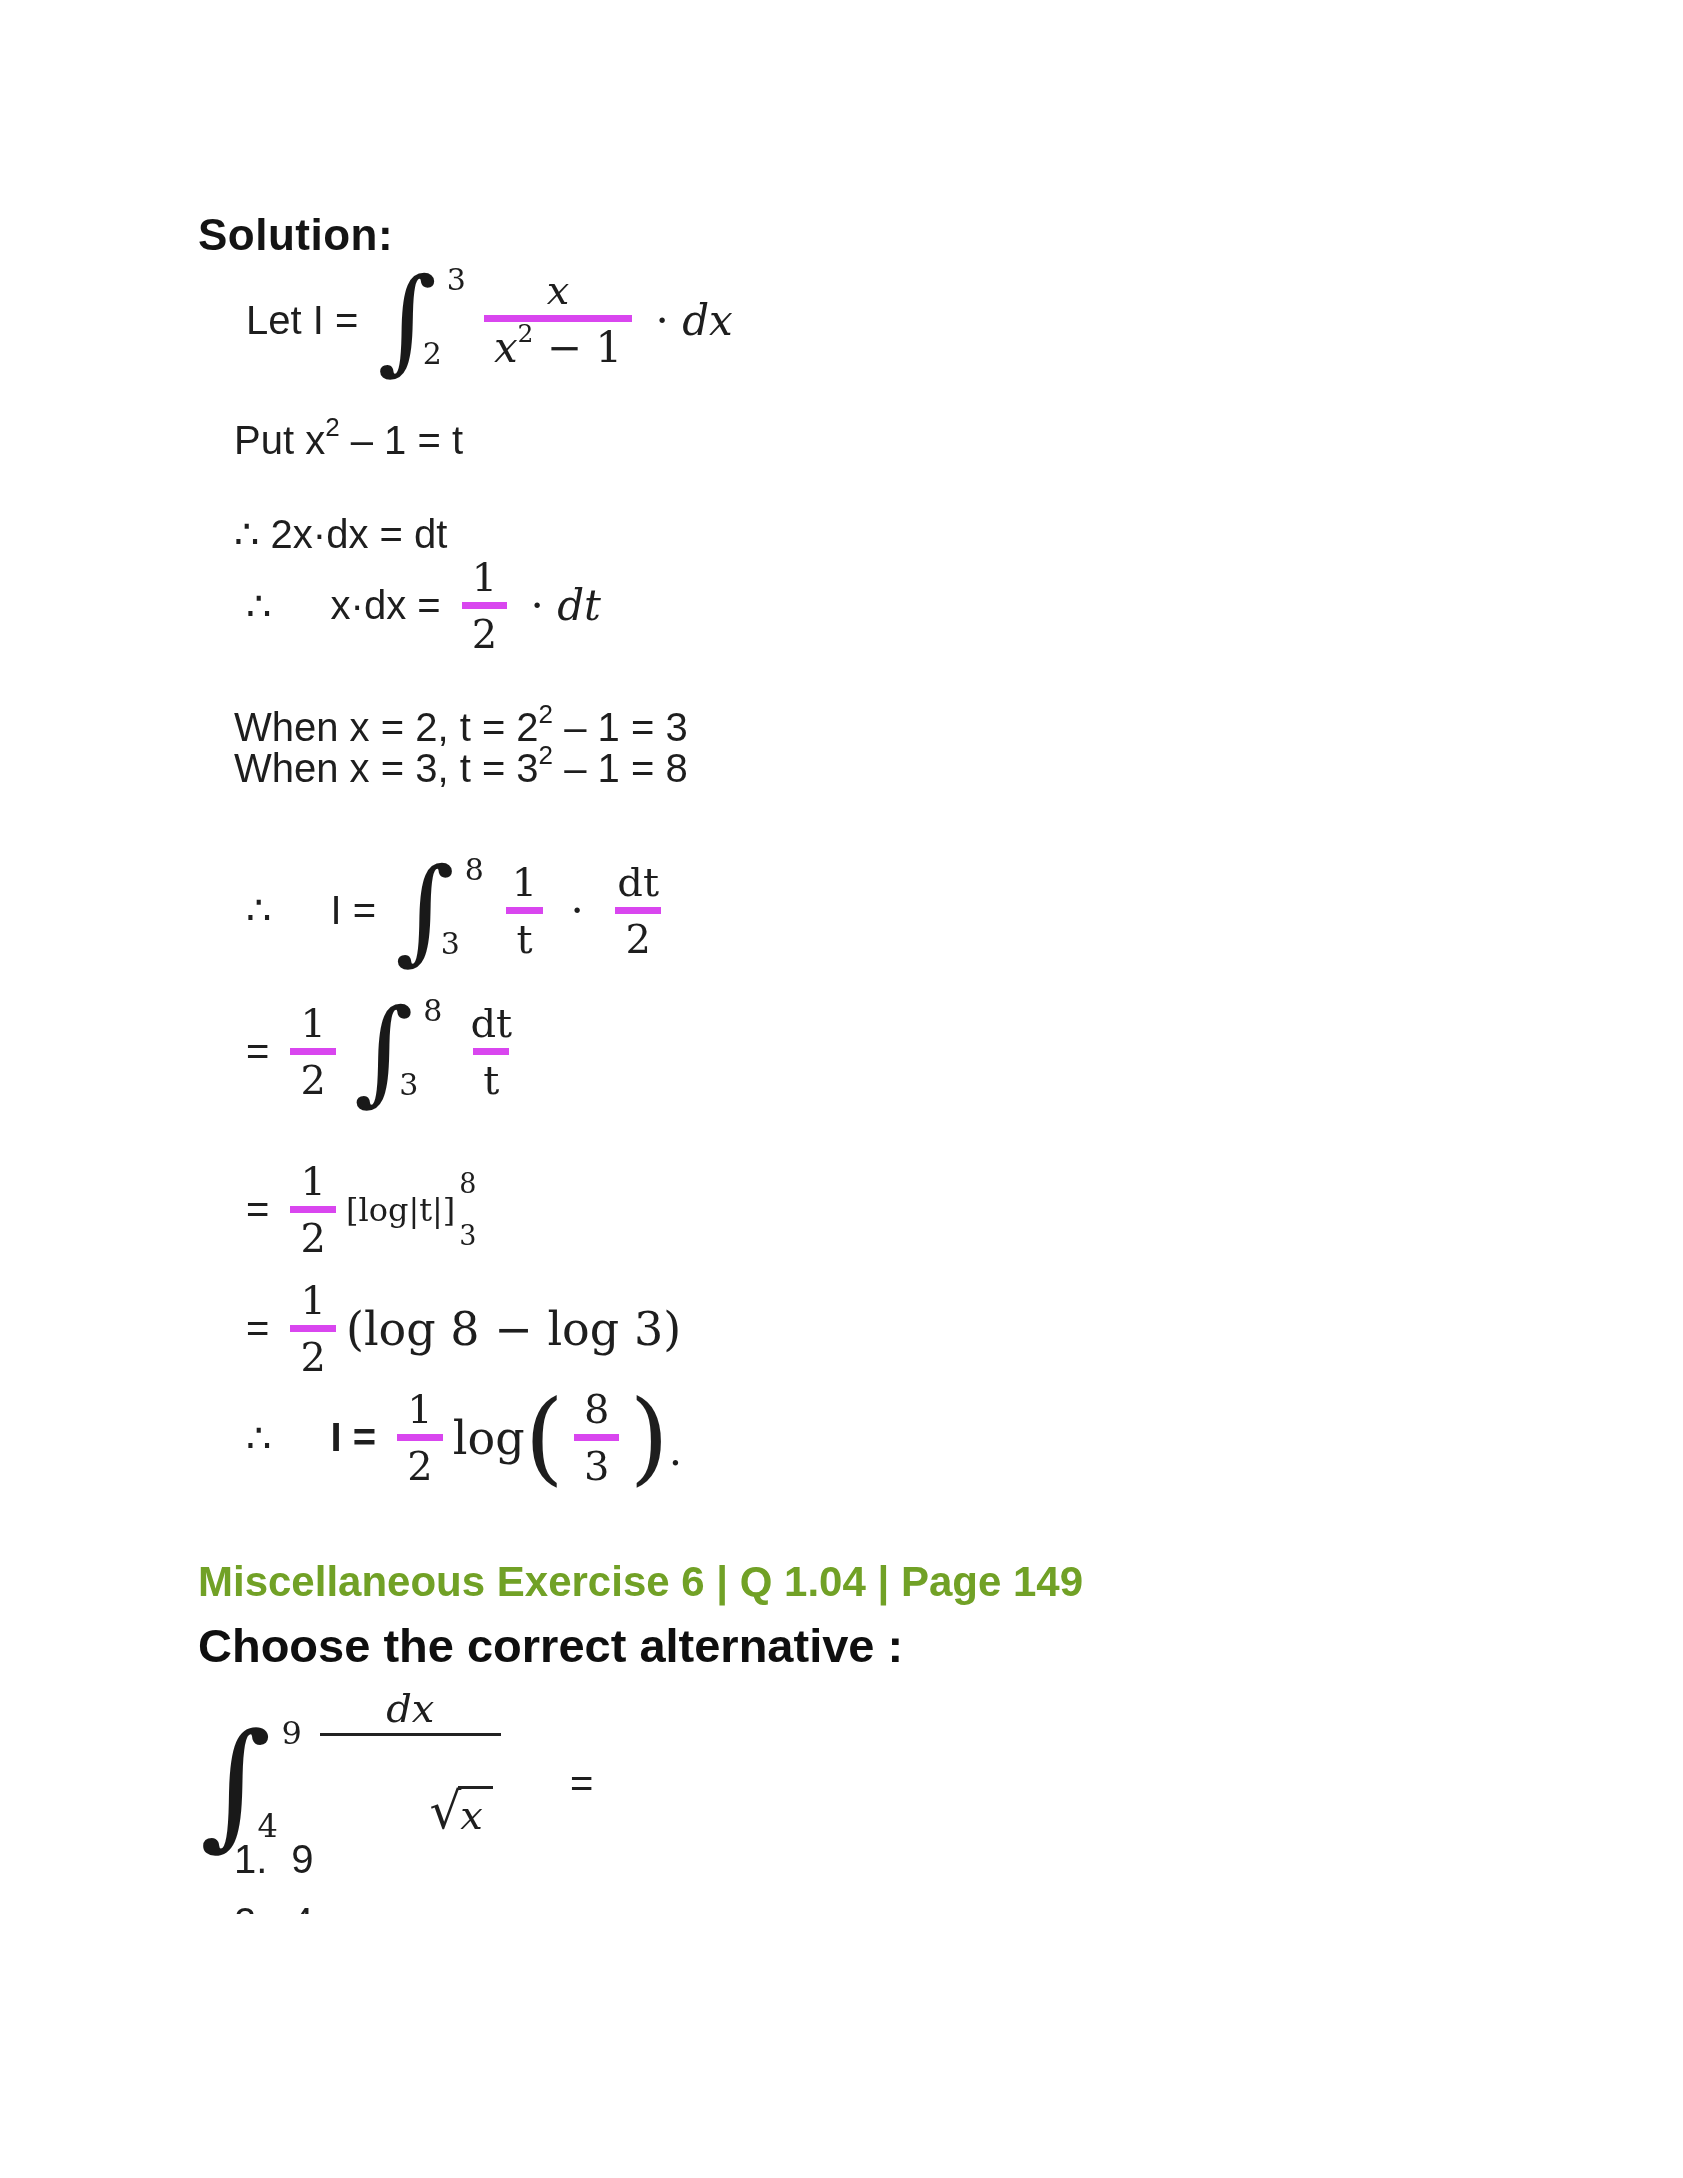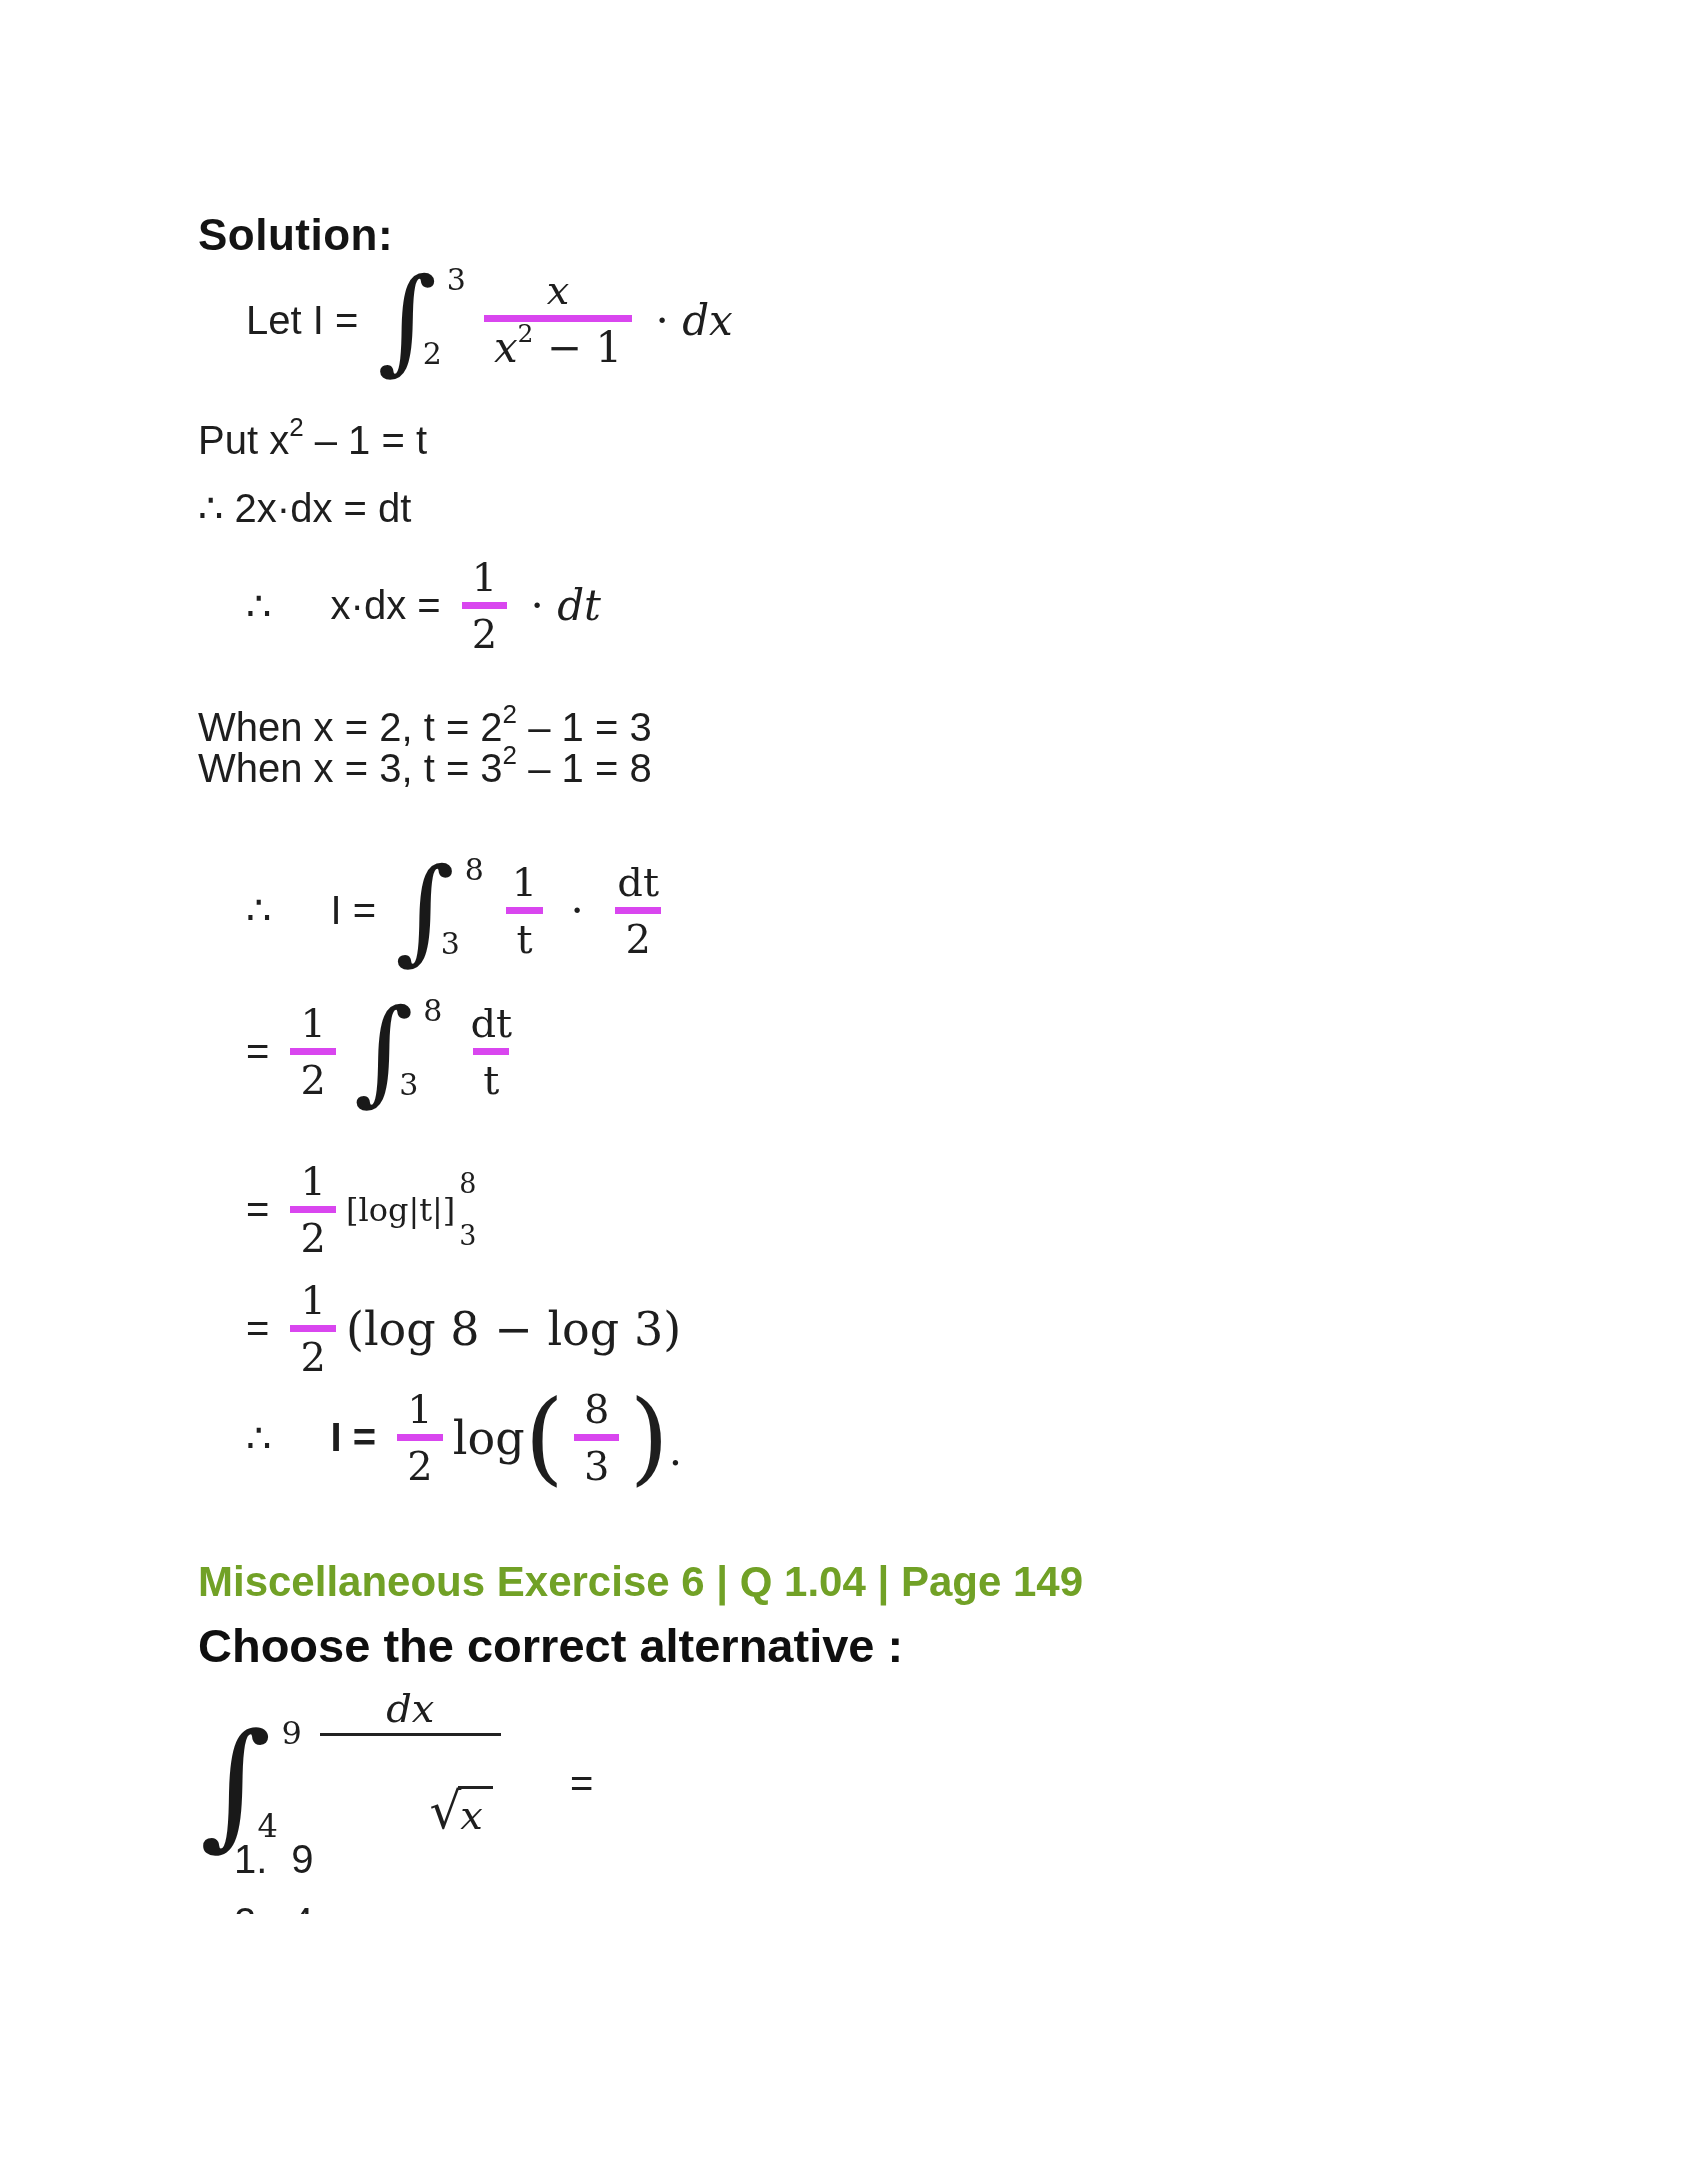--- a/index.html
+++ b/index.html
@@ -1,20 +1,20 @@
 <!DOCTYPE html>
 <html><head>
 <meta charset="utf-8">
 <style>
   html,body{margin:0;padding:0;background:#fff;}
   .page{position:relative;width:1683px;height:1914px;background:#ffffff;overflow:hidden;
         font-family:"Liberation Sans",sans-serif;color:#1e1e1e;}
   .abs{position:absolute;left:198px;}
   .sol-head{font-size:44px;font-weight:bold;color:#141414;letter-spacing:0.5px;}
-  .textline{font-size:40px;white-space:pre;}
+  .textline{font-size:40px;white-space:pre;margin-left:36px;}
   .textline sup{font-size:26px;position:relative;top:-4px;}
   .eq{display:flex;align-items:center;white-space:pre;}
   .sans{font-size:40px;white-space:pre;margin-left:48px;}
   .rm{font-family:"DejaVu Serif",serif;font-style:normal;font-size:42px;white-space:pre;}
   .it{font-family:"DejaVu Serif",serif;font-style:italic;font-size:42px;white-space:pre;}
   .frac{display:inline-flex;flex-direction:column;align-items:center;text-align:center;
         font-family:"DejaVu Serif",serif;margin:0 10px;vertical-align:middle;}
   .frac .num,.frac .den{padding:3px 10px;font-size:40px;line-height:1.1;}
   .frac .den{border-top:7px solid #d946ef;}
   .frac .den sup,.frac .num sup{font-size:25px;position:relative;top:-6px;font-style:normal;}
@@ -59,21 +59,21 @@
     <span class="frac">
       <span class="num it">x</span>
       <span class="den"><span class="it">x</span><sup>2</sup><span class="rm"> − 1</span></span>
     </span>
     <span class="rm"> · </span>
     <span class="it">dx</span>
   </div>
 
   <div class="abs textline" style="top:416px"><span>Put x</span><sup>2</sup><span> – 1 = t</span></div>
 
-  <div class="abs textline" style="top:485px"><span>∴</span><span> </span><span>2x·dx = dt</span></div>
+  <div class="abs textline" style="top:511px"><span>∴</span><span> </span><span>2x·dx = dt</span></div>
 
   <div class="abs eq" style="top:552px">
     <span class="sans">∴</span>
     <span class="sans"> x·dx = </span>
     <span class="frac">
       <span class="num">1</span>
       <span class="den">2</span>
     </span>
     <span class="rm"> · </span>
     <span class="it">dt</span>

